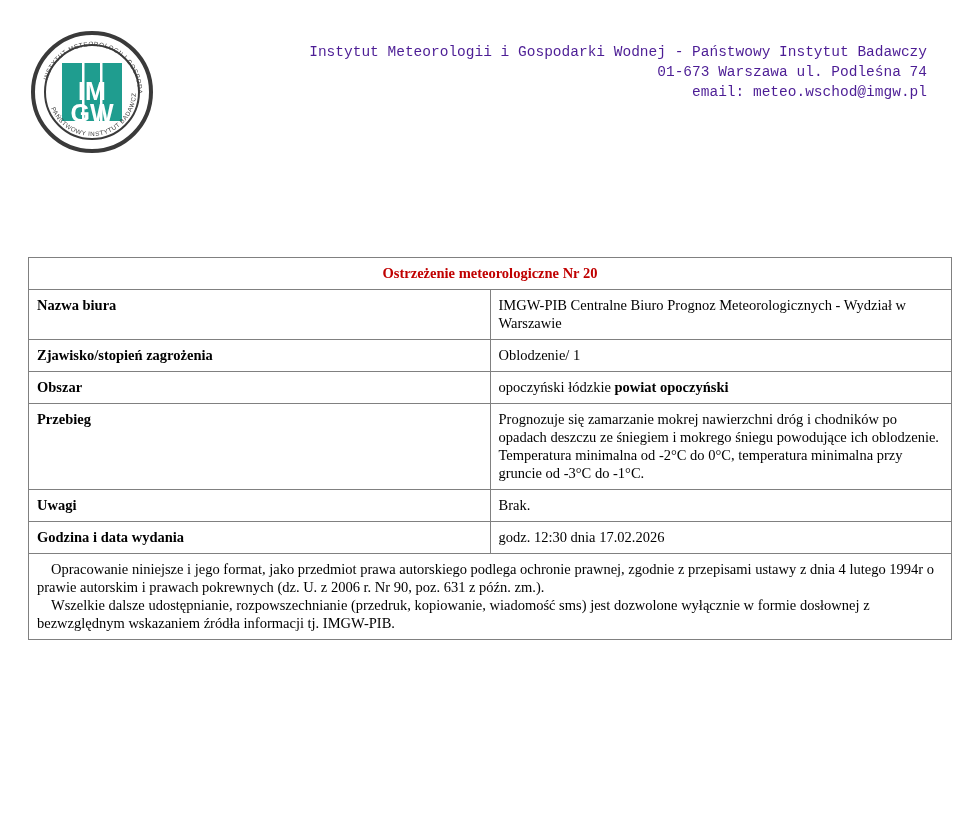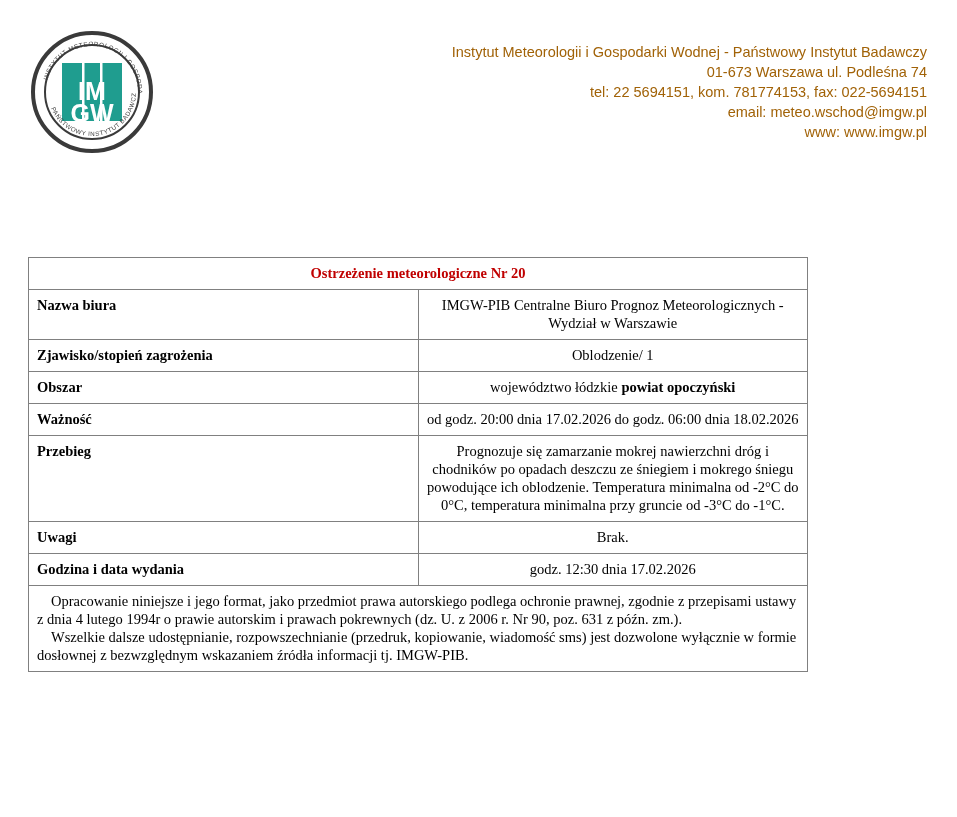--- a/index.html
+++ b/index.html
@@ -32,39 +32,39 @@
   .logo {
     width: 124px;
     height: 124px;
     position: relative;
   }
   .logo svg { display: block; }
 
   .header-text {
     flex: 1 1 auto;
     text-align: right;
-    font-family: Liberation Sans, sans-serif;
+    font-family: Liberation Mono, monospace;
     font-size: 14.5px;
     line-height: 20px;
-    color: #a16207;
+    color: #4c1d95;
     padding-right: 2px;
     padding-top: 20px;
   }
   .header-text .line-bold {
     font-weight: bold;
   }
 
   
   .table-wrap {
     padding: 0 28px;
     margin-top: 82px;
   }
   table.warn {
     border-collapse: collapse;
-    width: 780px;
+    width: 924px;
     table-layout: fixed;
     margin-top: 31px;
   }
   table.warn td {
     border: 1px solid #808080;
     vertical-align: top;
     padding: 6px 8px 7px 8px;
     font-size: 14.5px;
     line-height: 18px;
   }
@@ -76,21 +76,20 @@
     padding: 9px 0 10px 0;
     line-height: 22px;
   }
   td.label {
     width: 235px;
     font-weight: bold;
     font-size: 14.5px;
   }
   td.value {
     font-size: 14.5px;
-    text-align: center;
   }
   td.value b { font-weight: bold; }
 
   .footnote {
     font-size: 14.5px;
     line-height: 19px;
     padding: 8px 10px 10px 10px;
   }
   .footnote p {
     margin: 0;
@@ -128,23 +127,21 @@
         <text font-family="Liberation Sans, sans-serif" font-size="6.2" fill="#3a3a3a" letter-spacing="0.6">
           <textPath href="#arcBotText" startOffset="12%">PAŃSTWOWY INSTYTUT BADAWCZY</textPath>
         </text>
       </svg>
     </div>
   </div>
 
   <div class="header-text">
     <div>Instytut Meteorologii i Gospodarki Wodnej - Państwowy Instytut Badawczy</div>
     <div>01-673 Warszawa ul. Podleśna  74</div>
-    <div>tel: 22 5694151, kom. 781774153, fax: 022-5694151</div>
     <div>email: meteo.wschod@imgw.pl</div>
-    <div>www: www.imgw.pl</div>
   </div>
 
 </div>
 
 <div class="table-wrap">
   <table class="warn">
     <tbody>
       <tr>
         <td class="title-cell" colspan="2">Ostrzeżenie meteorologiczne Nr 20</td>
       </tr>
@@ -154,27 +151,23 @@
         <td class="value">IMGW-PIB Centralne Biuro Prognoz Meteorologicznych - Wydział w Warszawie</td>
       </tr>
 
       <tr>
         <td class="label">Zjawisko/stopień zagrożenia</td>
         <td class="value">Oblodzenie/ 1</td>
       </tr>
 
       <tr>
         <td class="label">Obszar</td>
-        <td class="value"><span>województwo łódzkie </span><b>powiat opoczyński</b></td>
+        <td class="value"><span>opoczyński łódzkie </span><b>powiat opoczyński</b></td>
       </tr>
 
-      <tr>
-        <td class="label">Ważność</td>
-        <td class="value">od godz. 20:00 dnia 17.02.2026 do godz. 06:00 dnia 18.02.2026</td>
-      </tr>
 
       <tr>
         <td class="label">Przebieg</td>
         <td class="value">Prognozuje się zamarzanie mokrej nawierzchni dróg i chodników po opadach deszczu ze śniegiem  i mokrego śniegu  powodujące ich oblodzenie. Temperatura minimalna od -2°C do 0°C, temperatura minimalna przy gruncie od -3°C do -1°C.</td>
       </tr>
 
 
       <tr>
         <td class="label">Uwagi</td>
         <td class="value">Brak.</td>

